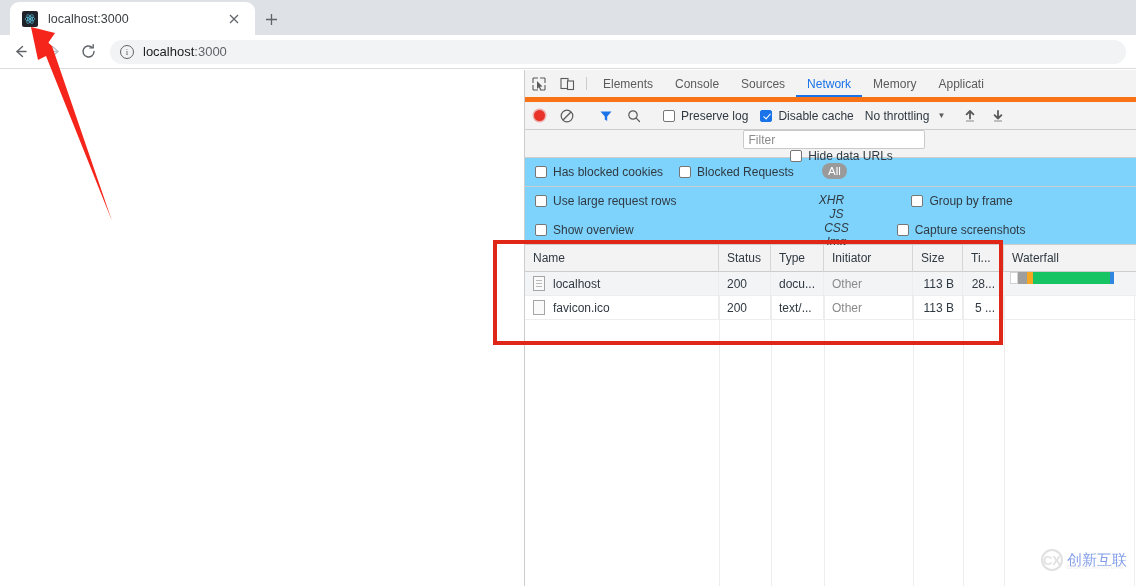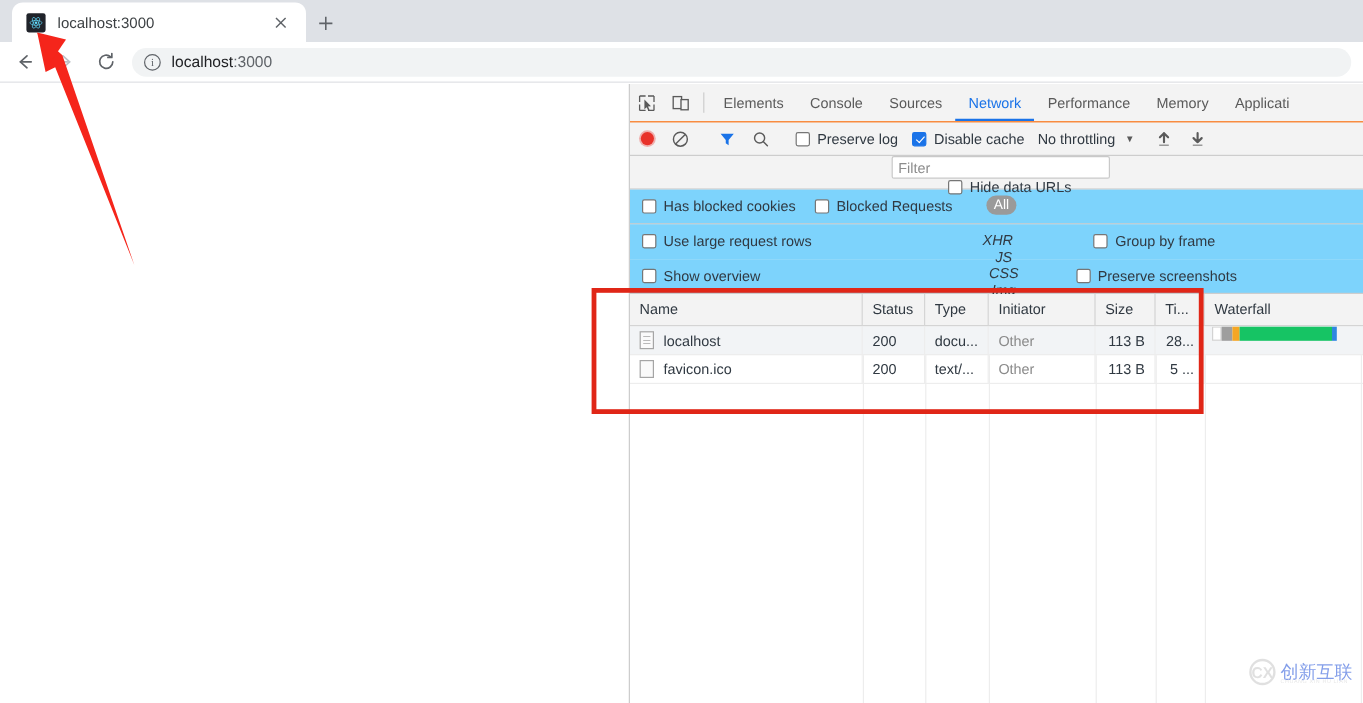--- a/index.html
+++ b/index.html
@@ -70,21 +70,21 @@
   }
 
   
   .devtools {
     position: absolute; left: 524px; top: 70px; width: 612px; height: 516px;
     background: #f3f3f3; border-left: 1px solid #cdcdcd;
     font-size: 12px; color: #303942;
   }
   .dt-tabbar {
     position: relative; height: 32px; display: flex; align-items: stretch;
-    border-bottom: 1px solid #f97316; background: #f3f3f3;
+    border-bottom: 5px solid #f97316; background: #f3f3f3;
   }
   .dt-icon-btn {
     width: 28px; display: flex; align-items: center; justify-content: center;
     flex: 0 0 auto; color: #5a5a5a;
   }
   .dt-sep { width: 1px; background: #cdcdcd; margin: 7px 5px; flex: 0 0 auto; }
   .dt-tab {
     padding: 0 11px; display: flex; align-items: center; white-space: nowrap;
     font-size: 12px; color: #5a5a5a; flex: 0 0 auto;
   }
@@ -262,21 +262,20 @@
         <svg width="15" height="14" viewBox="0 0 15 14">
           <rect x="1" y="1.5" width="7" height="10" stroke="#5a5a5a" stroke-width="1.1" fill="none"></rect>
           <rect x="7.5" y="4" width="6" height="8.5" stroke="#5a5a5a" stroke-width="1.1" fill="#f3f3f3"></rect>
         </svg>
       </div>
       <div class="dt-sep"></div>
       <div class="dt-tab">Elements</div>
       <div class="dt-tab">Console</div>
       <div class="dt-tab">Sources</div>
       <div class="dt-tab active">Network</div>
-      <div class="dt-tab">Performance</div>
       <div class="dt-tab">Memory</div>
       <div class="dt-tab">Applicati</div>
     </div>
 
     <div class="dt-toolbar">
       <div class="dt-icon-btn">
           <span class="record-dot"></span>
         </div>
       <div class="dt-icon-btn">
         <svg width="14" height="14" viewBox="0 0 14 14">
@@ -365,21 +364,21 @@
       </div>
     </div>
 
     <div class="dt-optrow last">
       <div class="cb-label" style="margin-left:10px;">
         <span class="cb"></span>
         <span>Show overview</span>
       </div>
       <div class="cb-label" style="margin-left:263px;">
         <span class="cb"></span>
-        <span>Preserve screenshots</span>
+        <span>Capture screenshots</span>
       </div>
     </div>
 
     <div class="net-table">
 
       <div class="thead">
         <div class="th" style="width:194px;">Name</div>
         <div class="th" style="width:52px;">Status</div>
         <div class="th" style="width:53px;">Type</div>
         <div class="th" style="width:89px;">Initiator</div>

